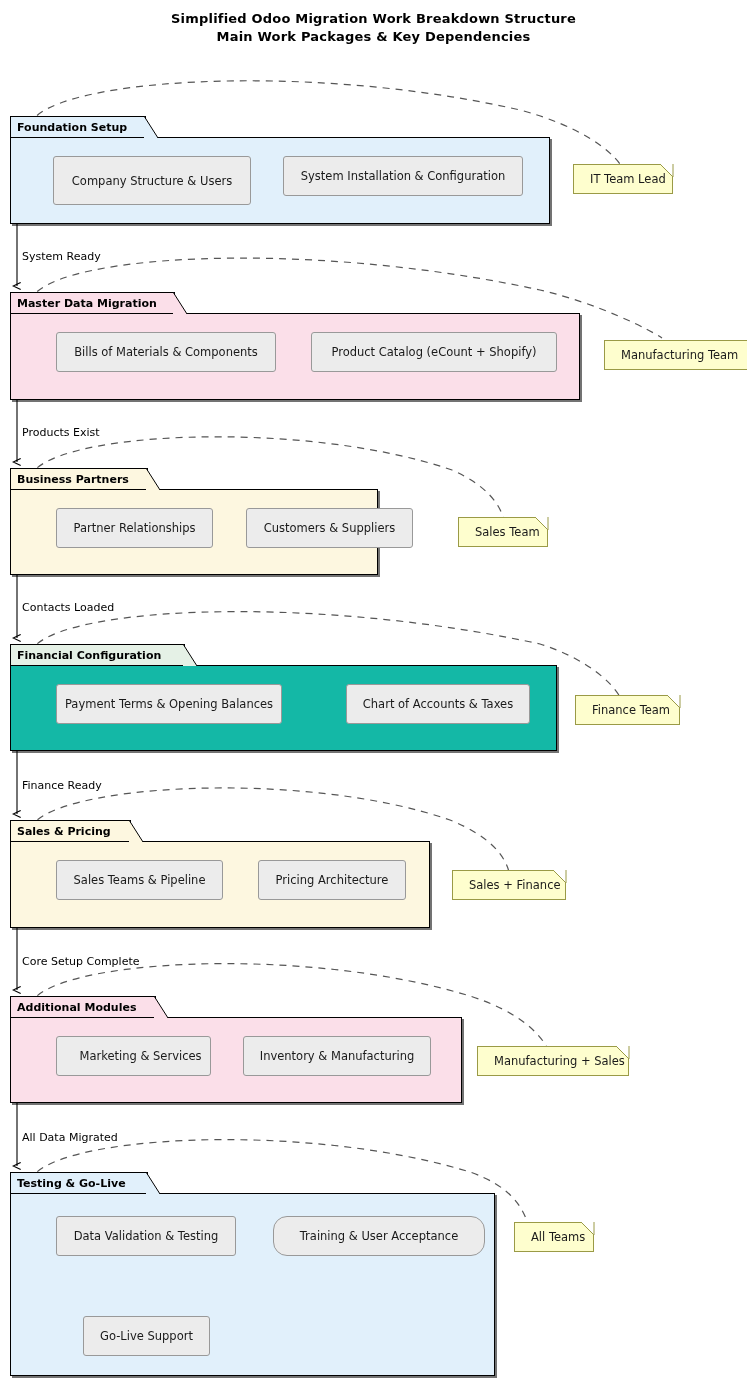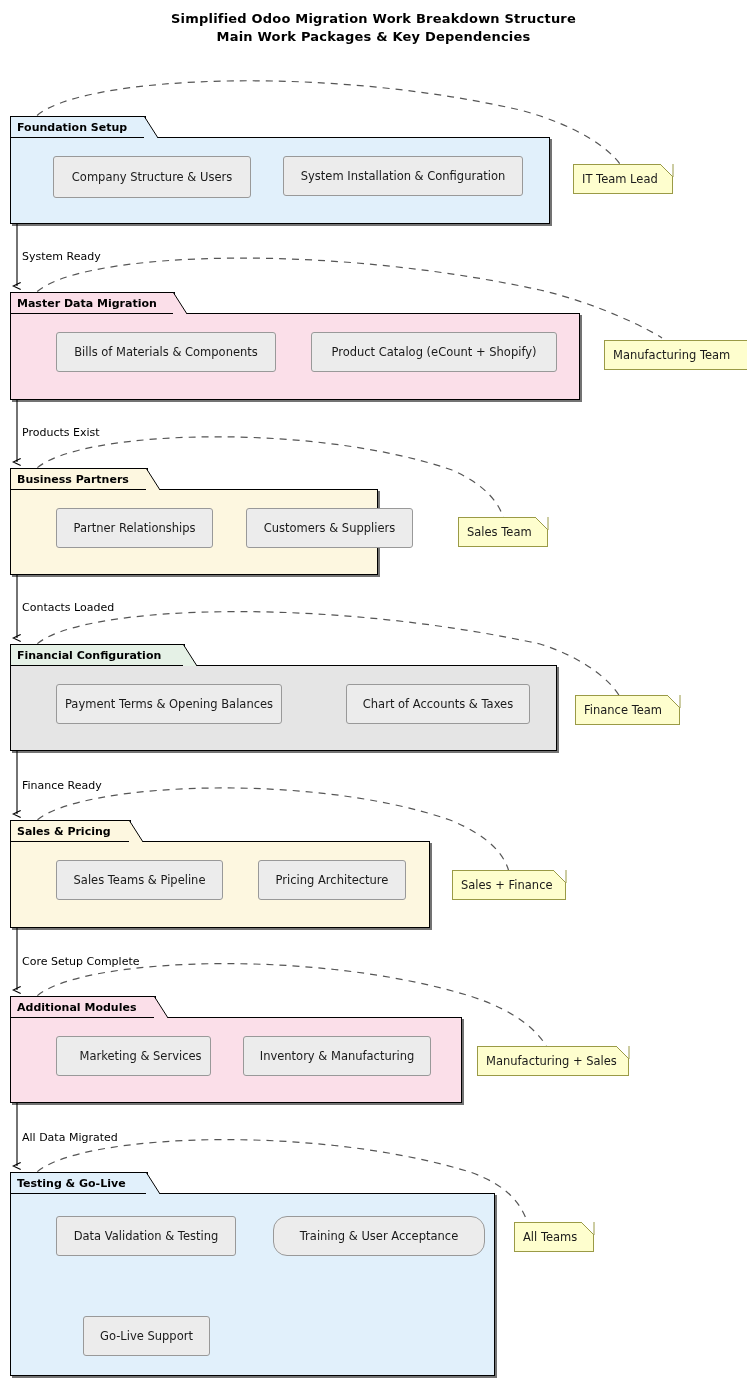--- a/index.html
+++ b/index.html
@@ -100,21 +100,21 @@
   }
 
   
   .note {
     position: absolute;
     box-sizing: border-box;
     background: #FEFECE;
     border: 1px solid #9A9A46;
     display: flex;
     align-items: center;
-    padding: 0 8px;
+    padding: 0 16px;
     font-size: 11.5px;
     color: #1a1a1a;
     white-space: nowrap;
     z-index: 5;
   }
   .note-fold {
     position: absolute;
     right: -1px;
     top: -1px;
     width: 13px;
@@ -179,21 +179,21 @@
   <div class="package" style="left:10px; top:116px; width:540px; height:108px;">
     <div class="pkg-tab" style="width:136px; background:#E1F0FB;">
       <span>Foundation Setup</span>
       <svg class="pkg-tab-corner" viewBox="0 0 14 22">
           <path d="M0,0 L14,22 L14,22 L0,22 Z" fill="#E1F0FB" stroke="none"></path>
            <path d="M0,0 L14,22" stroke="#000000" stroke-width="1" fill="none"></path>
            <path d="M0,0 L0,0" stroke="#000000" stroke-width="1"></path>
         </svg>
     </div>
     <div class="pkg-body" style="top:21px; width:540px; height:87px; background:#E1F0FB;">
-      <div class="task" style="left:42px; top:18px; width:198px; height:42px;">Company Structure &amp; Users</div>
+      <div class="task" style="left:42px; top:18px; width:198px; height:49px;">Company Structure &amp; Users</div>
       <div class="task" style="left:272px; top:18px; width:240px; height:40px;">System Installation &amp; Configuration</div>
     </div>
   </div>
 
   <div class="note" style="left:573px; top:164px; width:100px; height:30px;">
     <span>IT Team Lead</span>
     <svg class="note-fold" viewBox="0 0 13 13">
         <path d="M0,0 L13,13 L13,0 Z" fill="#ffffff" stroke="none"></path>
          <path d="M0,0 L13,13 M13,0 L13,13" stroke="#9A9A46" stroke-width="1" fill="none"></path>
       </svg>
@@ -244,21 +244,21 @@
   </div>
 
   <div class="package" style="left:10px; top:644px; width:547px; height:107px;">
     <div class="pkg-tab" style="width:175px; background:#E5F1E6;">
       <span>Financial Configuration</span>
       <svg class="pkg-tab-corner" viewBox="0 0 14 22">
           <path d="M0,0 L14,22 L0,22 Z" fill="#E5F1E6" stroke="none"></path>
            <path d="M0,0 L14,22" stroke="#000000" stroke-width="1" fill="none"></path>
         </svg>
     </div>
-    <div class="pkg-body" style="top:21px; width:547px; height:86px; background:#e5e5e5;">
+    <div class="pkg-body" style="top:21px; width:547px; height:86px; background:#14b8a6;">
       <div class="task" style="left:45px; top:18px; width:226px; height:40px;">Payment Terms &amp; Opening Balances</div>
       <div class="task" style="left:335px; top:18px; width:184px; height:40px;">Chart of Accounts &amp; Taxes</div>
     </div>
   </div>
 
   <div class="note" style="left:575px; top:695px; width:105px; height:30px;">
     <span>Finance Team</span>
     <svg class="note-fold" viewBox="0 0 13 13">
         <path d="M0,0 L13,13 L13,0 Z" fill="#ffffff" stroke="none"></path>
          <path d="M0,0 L13,13 M13,0 L13,13" stroke="#9A9A46" stroke-width="1" fill="none"></path>

